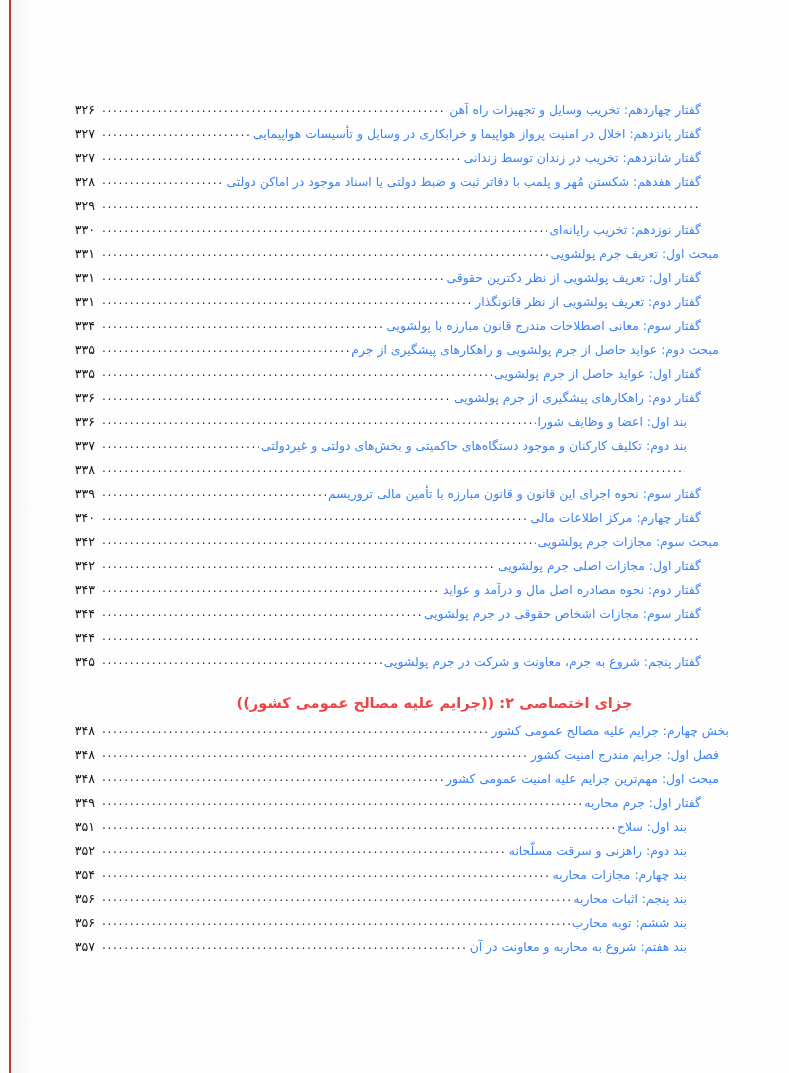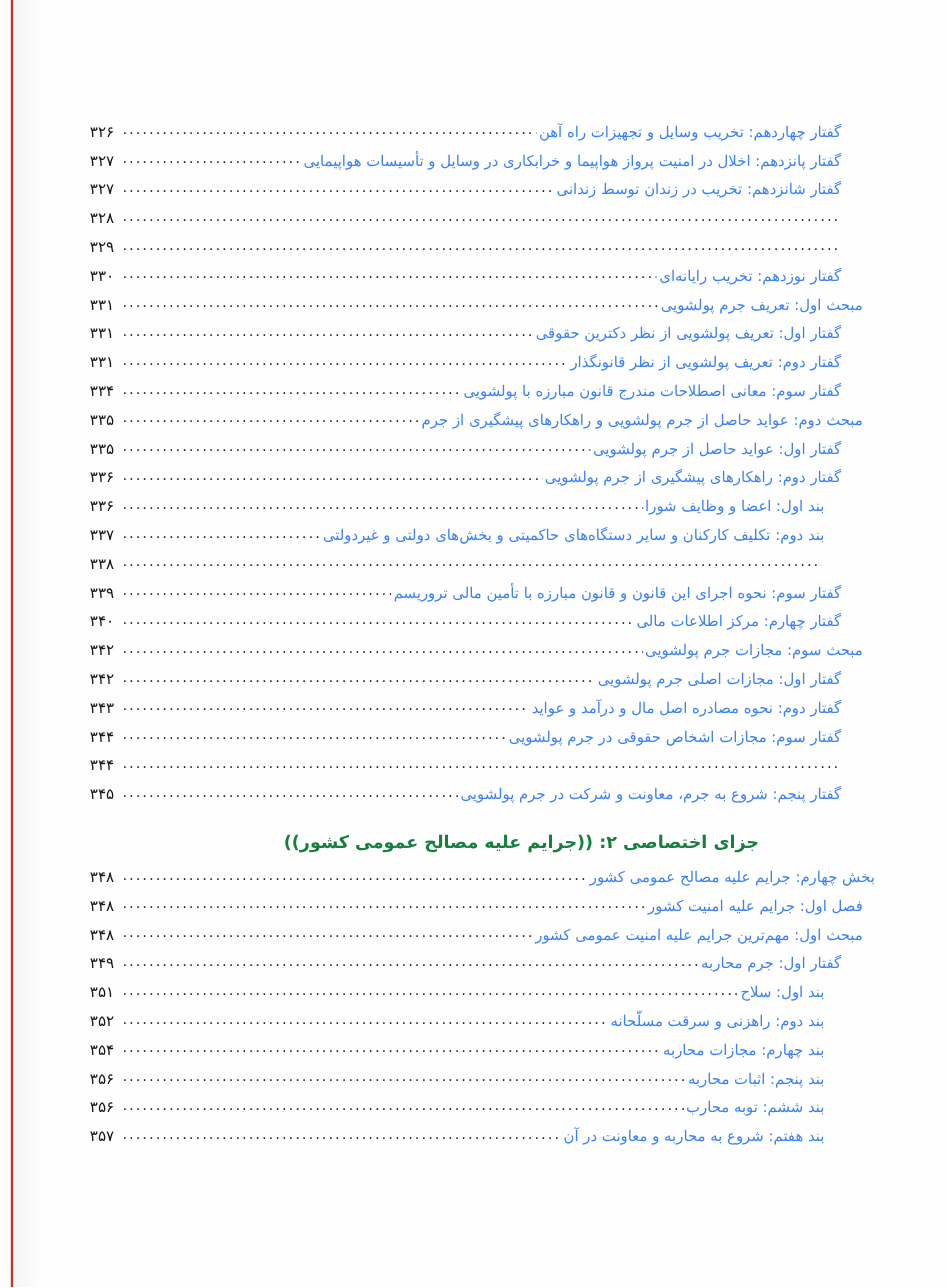--- a/index.html
+++ b/index.html
@@ -86,21 +86,21 @@
   
   .lvl-bakhsh  { margin-right: 0px; }
   .lvl-fasl    { margin-right: 10px; }
   .lvl-mabhas  { margin-right: 10px; }
   .lvl-goftar  { margin-right: 28px; }
   .lvl-band    { margin-right: 42px; }
 
   .section-heading {
     text-align: center;
     font-size: 14.6px;
-    color: #15803d;
+    color: #ef4444;
     margin: 26px 0 14px 0;
     padding-left: 70px;
     padding-right: 0px;
     direction: rtl;
     font-weight: 600;
     letter-spacing: 0.1px;
   }
 </style>
 </head>
 <body>
@@ -122,20 +122,21 @@
           <span class="entry-title">گفتار پانزدهم: اخلال در امنیت پرواز هواپیما و خرابکاری در وسایل و تأسیسات هواپیمایی</span>
           <span class="leader">................................................................................................................................................................</span>
           <span class="page-num">۳۲۷</span>
         </div>
         <div class="toc-entry lvl-goftar">
           <span class="entry-title">گفتار شانزدهم: تخریب در زندان توسط زندانی</span>
           <span class="leader">................................................................................................................................................................</span>
           <span class="page-num">۳۲۷</span>
         </div>
         <div class="toc-entry lvl-goftar">
+          <span class="entry-title">گفتار هفدهم: شکستن مُهر و پلمب با دفاتر ثبت و ضبط دولتی یا اسناد موجود در اماکن دولتی</span>
           <span class="leader">................................................................................................................................................................</span>
           <span class="page-num">۳۲۸</span>
         </div>
         <div class="toc-entry lvl-goftar">
           <span class="leader">................................................................................................................................................................</span>
           <span class="page-num">۳۲۹</span>
         </div>
         <div class="toc-entry lvl-goftar">
           <span class="entry-title">گفتار نوزدهم: تخریب رایانه‌ای</span>
           <span class="leader">................................................................................................................................................................</span>
@@ -175,21 +176,21 @@
           <span class="entry-title">گفتار دوم: راهکارهای پیشگیری از جرم پولشویی</span>
           <span class="leader">................................................................................................................................................................</span>
           <span class="page-num">۳۳۶</span>
         </div>
         <div class="toc-entry lvl-band">
           <span class="entry-title">بند اول: اعضا و وظایف شورا</span>
           <span class="leader">................................................................................................................................................................</span>
           <span class="page-num">۳۳۶</span>
         </div>
         <div class="toc-entry lvl-band">
-          <span class="entry-title">بند دوم: تکلیف کارکنان و سایر دستگاه‌های حاکمیتی و بخش‌های دولتی و غیردولتی</span>
+          <span class="entry-title">بند دوم: تکلیف کارکنان و موجود دستگاه‌های حاکمیتی و بخش‌های دولتی و غیردولتی</span>
           <span class="leader">................................................................................................................................................................</span>
           <span class="page-num">۳۳۷</span>
         </div>
         <div class="toc-entry lvl-band">
           <span class="leader">................................................................................................................................................................</span>
           <span class="page-num">۳۳۸</span>
         </div>
         <div class="toc-entry lvl-goftar">
           <span class="entry-title">گفتار سوم: نحوه اجرای این قانون و قانون مبارزه با تأمین مالی تروریسم</span>
           <span class="leader">................................................................................................................................................................</span>
@@ -233,21 +234,21 @@
 
     <div class="section-heading">جزای اختصاصی ۲: ((جرایم علیه مصالح عمومی کشور))</div>
 
     <div id="toc-list-two">
         <div class="toc-entry lvl-bakhsh">
           <span class="entry-title">بخش چهارم: جرایم علیه مصالح عمومی کشور</span>
           <span class="leader">................................................................................................................................................................</span>
           <span class="page-num">۳۴۸</span>
         </div>
         <div class="toc-entry lvl-fasl">
-          <span class="entry-title">فصل اول: جرایم علیه امنیت کشور</span>
+          <span class="entry-title">فصل اول: جرایم مندرج امنیت کشور</span>
           <span class="leader">................................................................................................................................................................</span>
           <span class="page-num">۳۴۸</span>
         </div>
         <div class="toc-entry lvl-mabhas">
           <span class="entry-title">مبحث اول: مهم‌ترین جرایم علیه امنیت عمومی کشور</span>
           <span class="leader">................................................................................................................................................................</span>
           <span class="page-num">۳۴۸</span>
         </div>
         <div class="toc-entry lvl-goftar">
           <span class="entry-title">گفتار اول: جرم محاربه</span>

